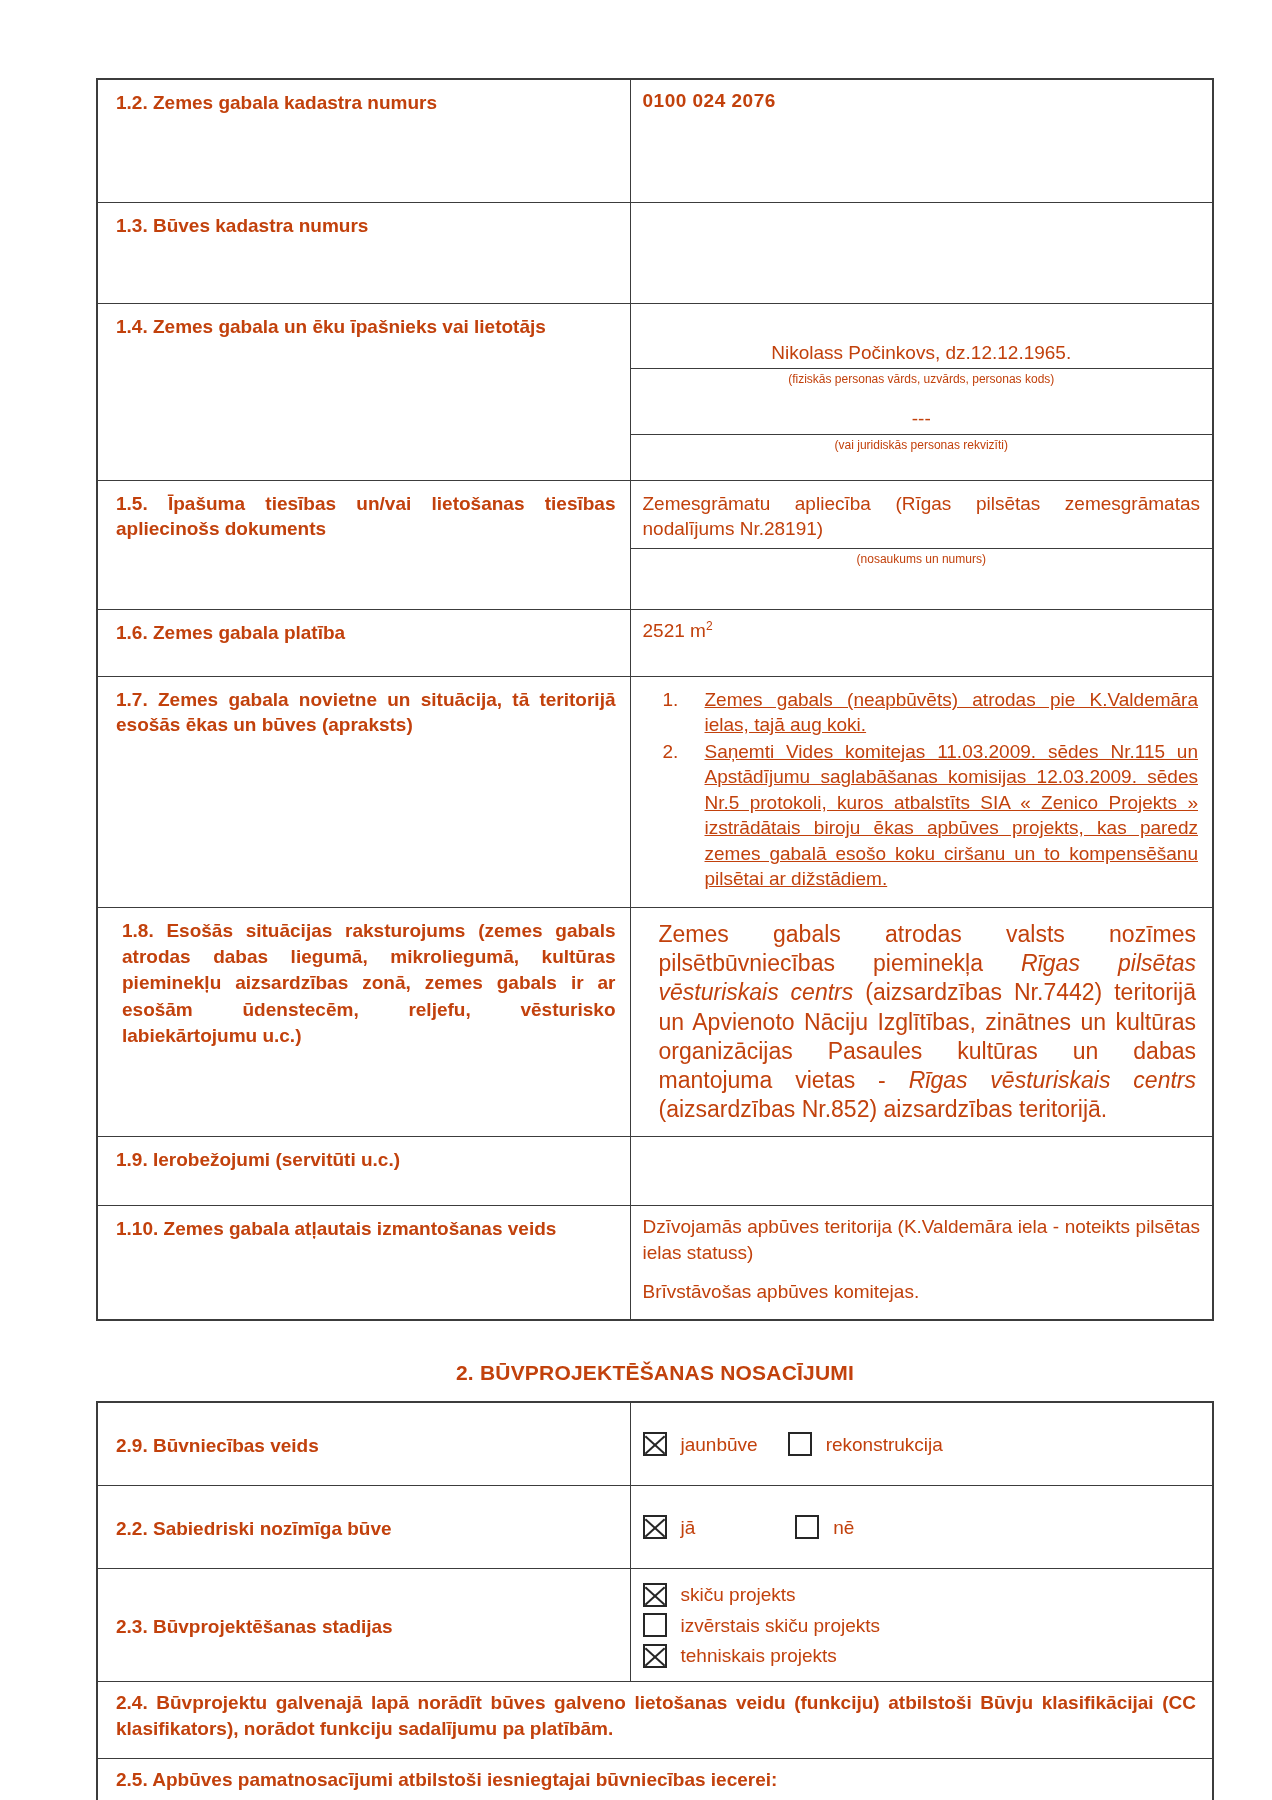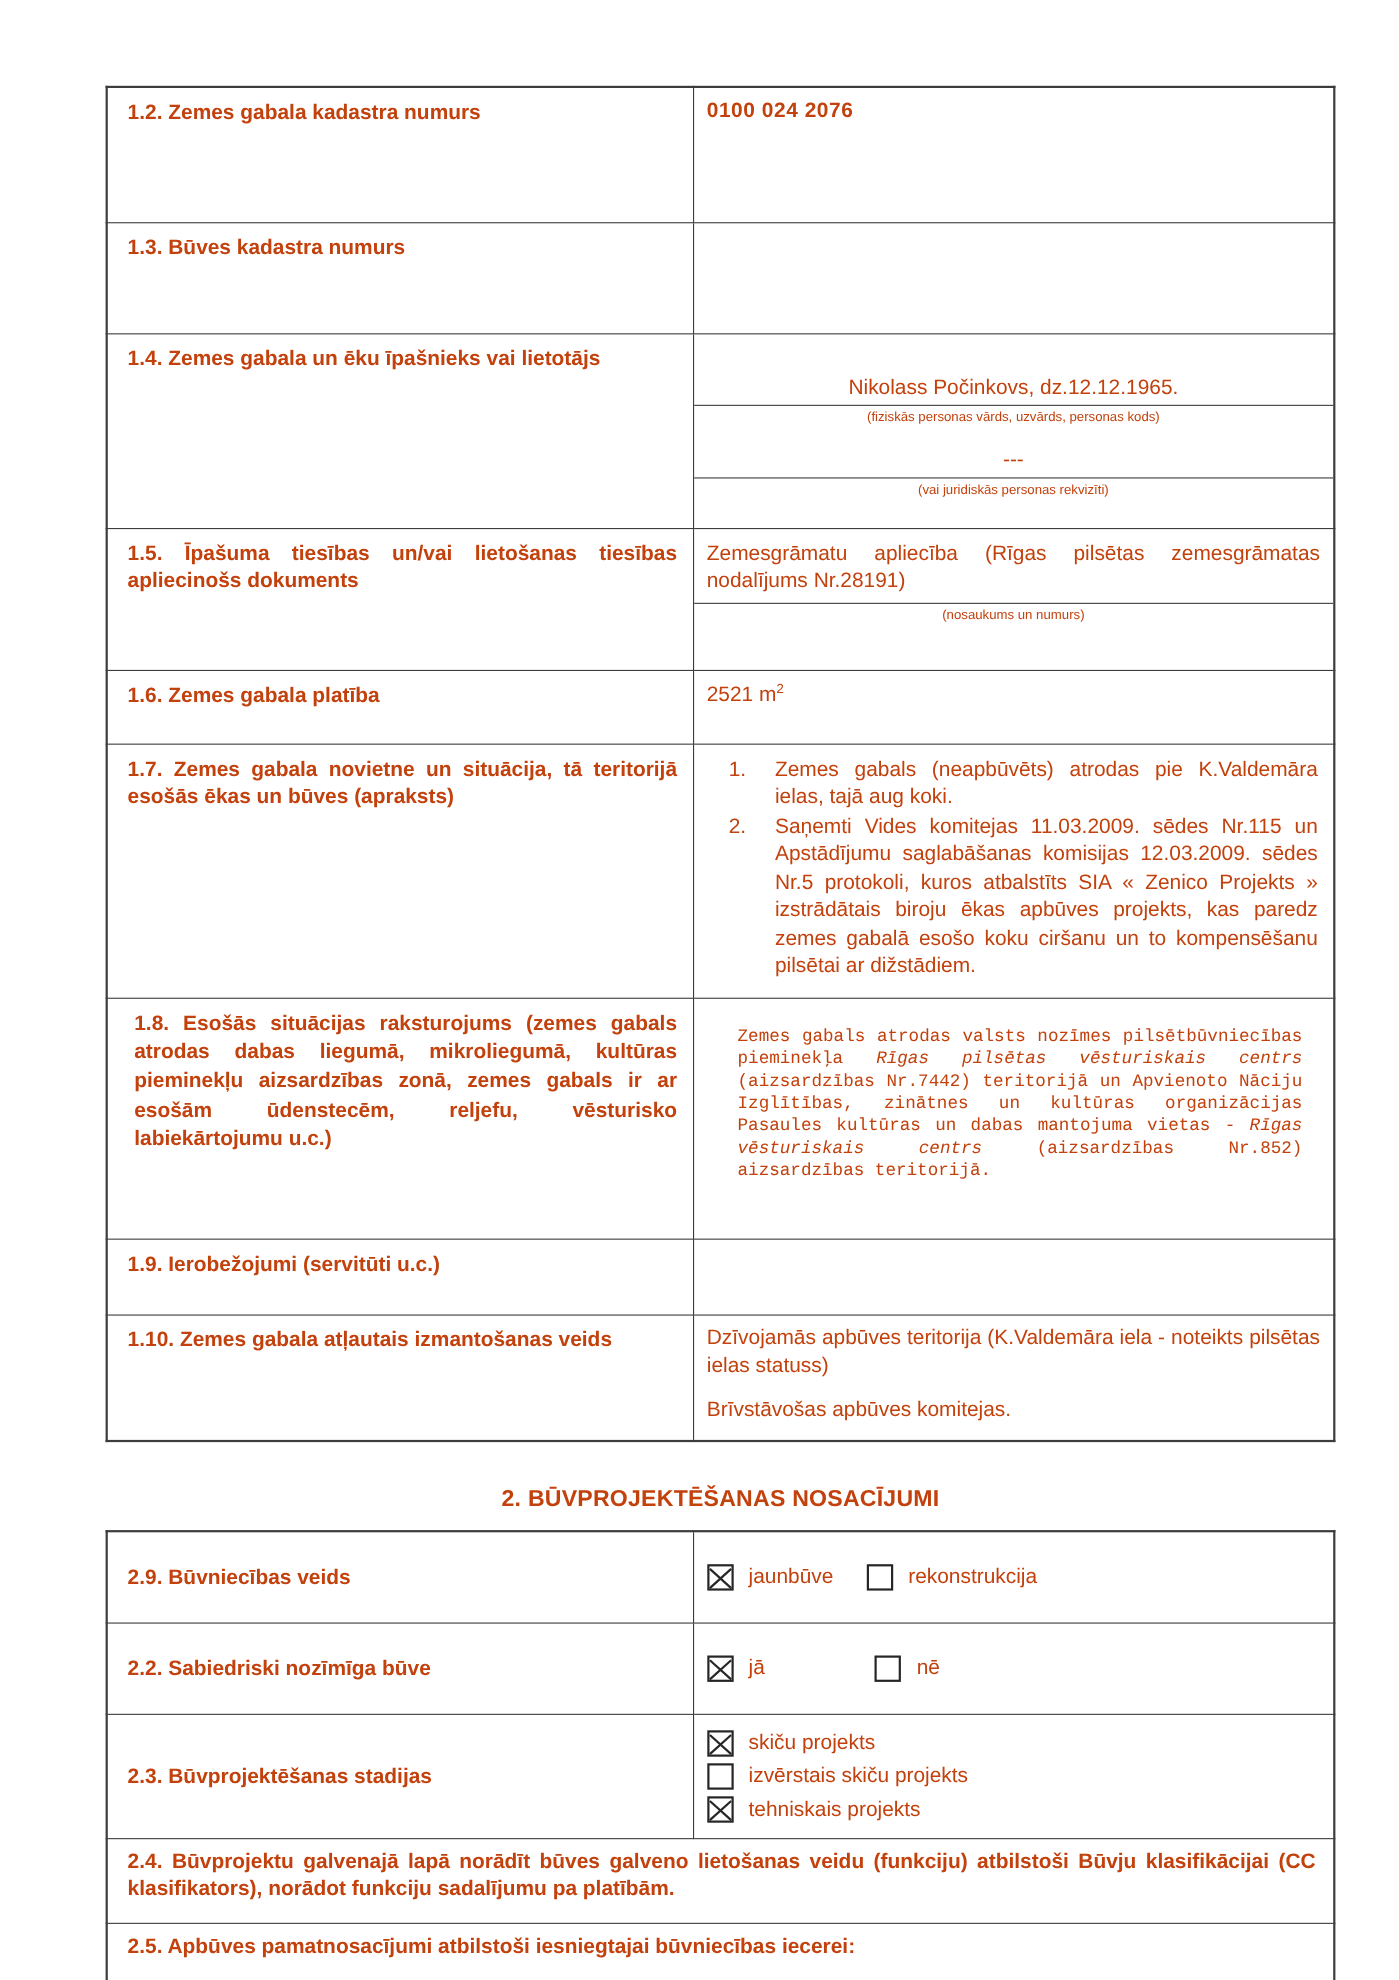--- a/index.html
+++ b/index.html
@@ -50,23 +50,23 @@
   .v14-name { text-align:center; padding:36px 8px 3px; border-bottom:1.6px solid #3c3c3c; }
   .v14-dash { text-align:center; padding:14px 8px 2px; border-bottom:1.6px solid #3c3c3c; }
   .cap { text-align:center; font-size:12px; line-height:1.25; padding:3px 4px 5px; }
 
   td.v15 { padding:0; }
   .v15-text { text-align:justify; padding:10px 12px 6px; border-bottom:1.6px solid #3c3c3c; }
 
   .olist { padding:2px 2px 0 10px; }
   .oli { display:flex; margin:0 0 1px 0; }
   .oli .num { flex:0 0 42px; text-align:left; padding-left:10px; }
-  .oli .itxt { flex:1; text-align:justify; }
-
-  .p18 { text-align:justify; line-height:1.27; font-size:16px; margin:16px;font-family:Liberation Mono, monospace; }
+  .oli .itxt { flex:1; text-align:justify;text-decoration:underline; }
+
+  .p18 { text-align:justify; line-height:1.27; font-size:23px; margin:4px; }
   .ital { font-style:italic; }
 
   .p110 { text-align:justify; margin:0 0 14px 0; }
   .p110b { text-align:left; margin:0; }
 
   
   .sec2-title {
     text-align:center; font-weight:bold; font-size:21px;
     margin:40px 0 16px 0; letter-spacing:.2px;
   }

